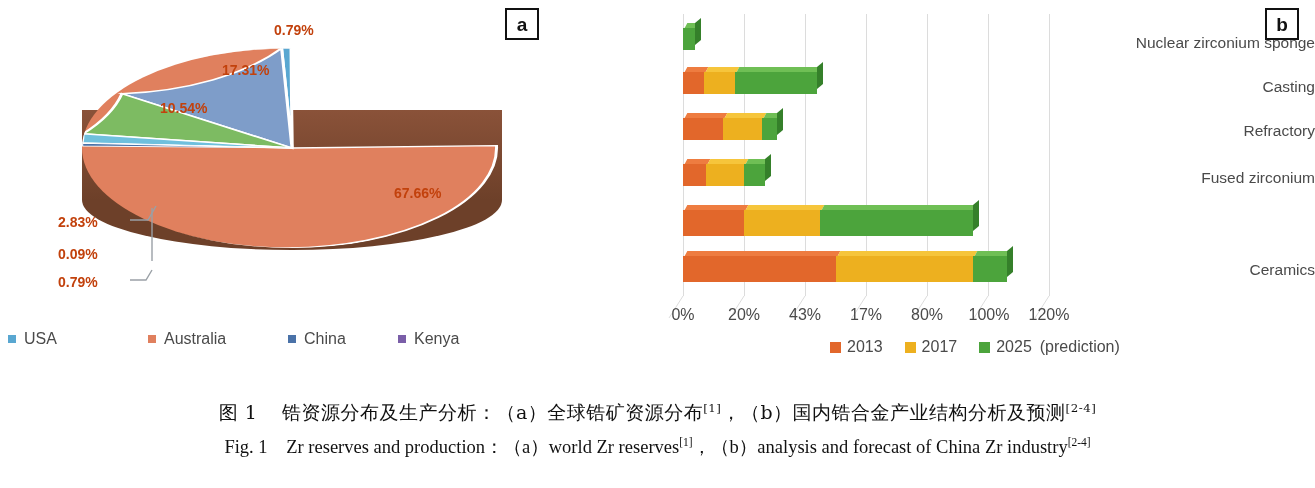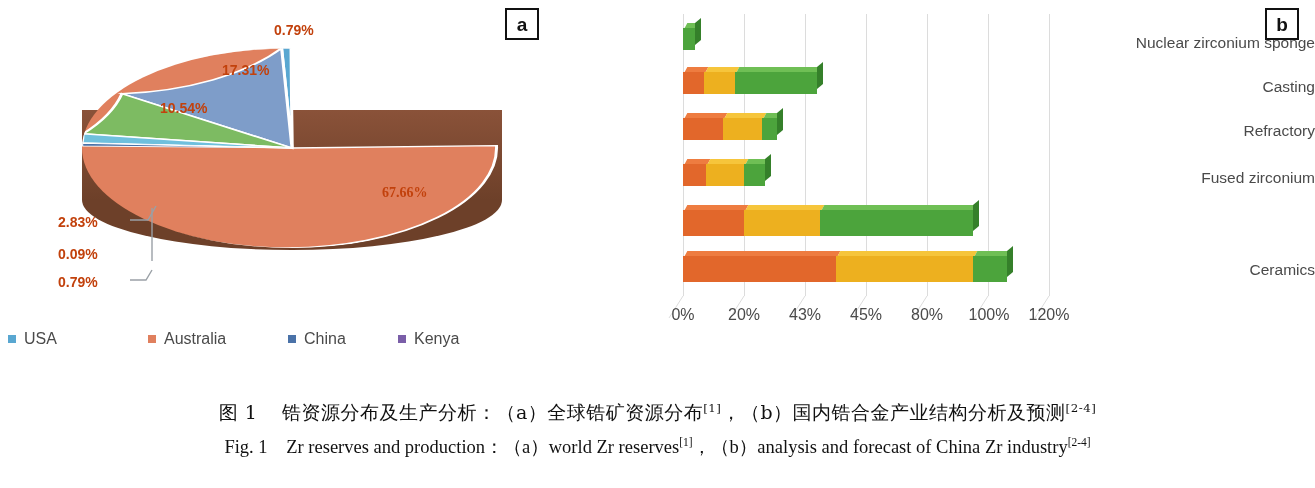--- a/index.html
+++ b/index.html
@@ -26,21 +26,21 @@
              border-radius:50% / 50%;background:#6d4029;}
   .pie-top{position:absolute;left:30px;top:30px;width:420px;height:200px;
            border-radius:50% / 50%;overflow:hidden;}
   .pie-svg{position:absolute;left:0;top:0;}
 
   .pie-lbl{position:absolute;font-size:14px;font-weight:700;color:#c2410c;
            font-family:"Liberation Sans", sans-serif;white-space:nowrap;}
   .lbl-079t{left:222px;top:4px;}
   .lbl-1731{left:170px;top:44px;}
   .lbl-1054{left:108px;top:82px;}
-  .lbl-6766{left:330px;top:167px;font-family:Liberation Serif, serif;}
+  .lbl-6766{left:342px;top:167px;}
   .lbl-283{left:6px;top:196px;}
   .lbl-009{left:6px;top:228px;}
   .lbl-079b{left:6px;top:256px;}
 
   .leader{position:absolute;stroke:#9aa0a6;stroke-width:1.4;fill:none;}
 
   
   .pie-legend{position:absolute;left:8px;top:330px;width:480px;}
   .pl-row{display:flex;margin-bottom:16px;}
   .pl-item{display:flex;align-items:center;font-size:16px;color:#4a4a4a;
@@ -238,25 +238,40 @@
         <div class="seg-top" style="left:156px;width:137px;background:#F6C53B;transform:skewX(-28deg);"></div>
         <div class="seg-top" style="left:293px;width:34px;background:#6FBF55;transform:skewX(-28deg);"></div>
         <div class="seg-side" style="left:324px;top:-5px;height:26px;background:#35802A;
              transform:skewY(-40deg);transform-origin:left top;"></div>
       </div>
     </div>
 
     <div class="xtick" style="left:98px;top:306px;width:50px;">0%</div>
     <div class="xtick" style="left:159px;top:306px;width:50px;">20%</div>
     <div class="xtick" style="left:220px;top:306px;width:50px;">43%</div>
-    <div class="xtick" style="left:281px;top:306px;width:50px;">45%</div>
+    <div class="xtick" style="left:281px;top:306px;width:50px;">17%</div>
     <div class="xtick" style="left:342px;top:306px;width:50px;">80%</div>
     <div class="xtick" style="left:401px;top:306px;width:56px;">100%</div>
     <div class="xtick" style="left:461px;top:306px;width:56px;">120%</div>
 
+    <div class="bar-legend">
+      <div class="bl-item">
+        <span class="bl-sw" style="background:#E2672B"></span>
+        <span>2013</span>
+      </div>
+      <div class="bl-item">
+        <span class="bl-sw" style="background:#EDB01F"></span>
+        <span>2017</span>
+      </div>
+      <div class="bl-item" style="margin-right:8px;">
+        <span class="bl-sw" style="background:#4CA43C"></span>
+        <span>2025</span>
+      </div>
+      <span class="bl-note">(prediction)</span>
+    </div>
   </div>
 
   <div class="caption">
     <div class="cap-cn">
       <span>图 1</span>
       <span style="display:inline-block;width:18px"></span><span>锆资源分布及生产分析：（a）全球锆矿资源分布</span><sup>[1]</sup><span>，（b）国内锆合金产业结构分析及预测</span><sup>[2-4]</sup>
     </div>
     <div class="cap-en">
       <span>Fig. 1</span>
       <span style="display:inline-block;width:14px"></span><span>Zr reserves and production：（a）world Zr reserves</span><sup>[1]</sup><span>，（b）analysis and forecast of China Zr industry</span><sup>[2-4]</sup>

